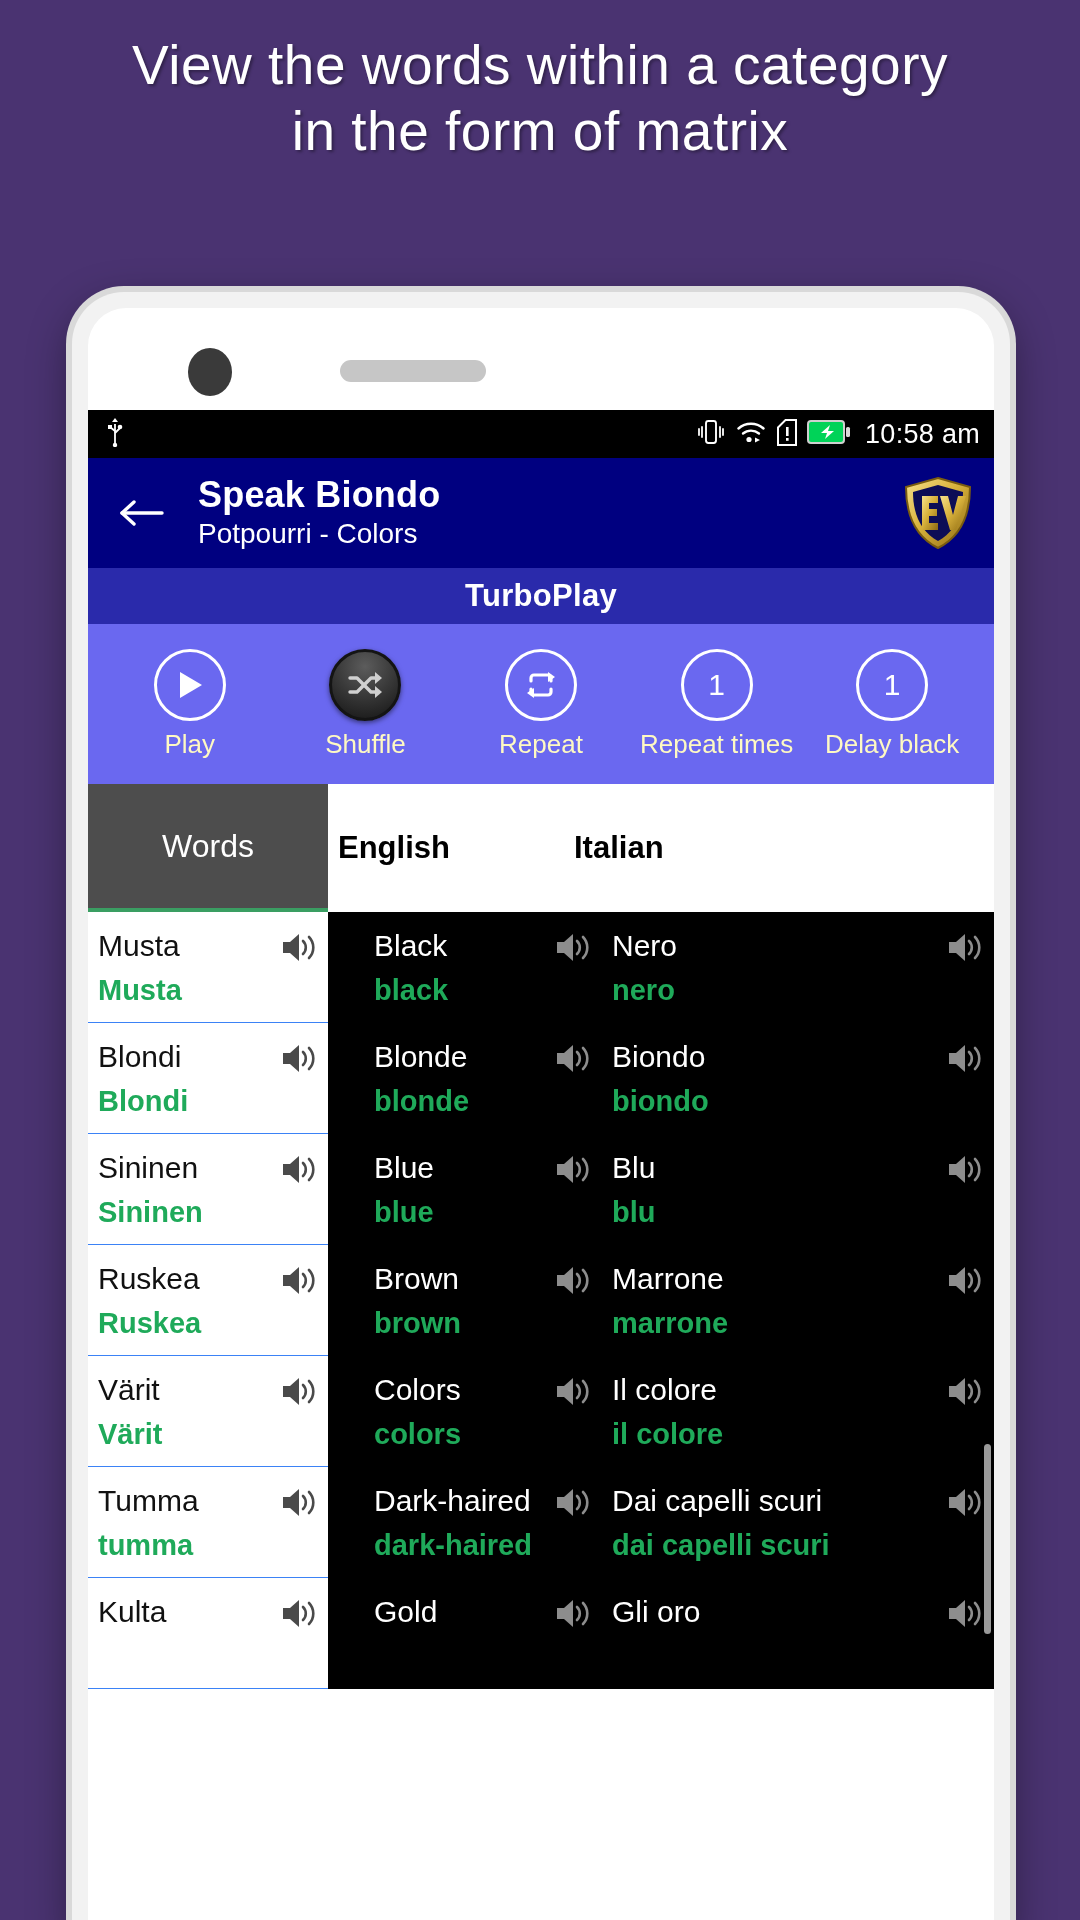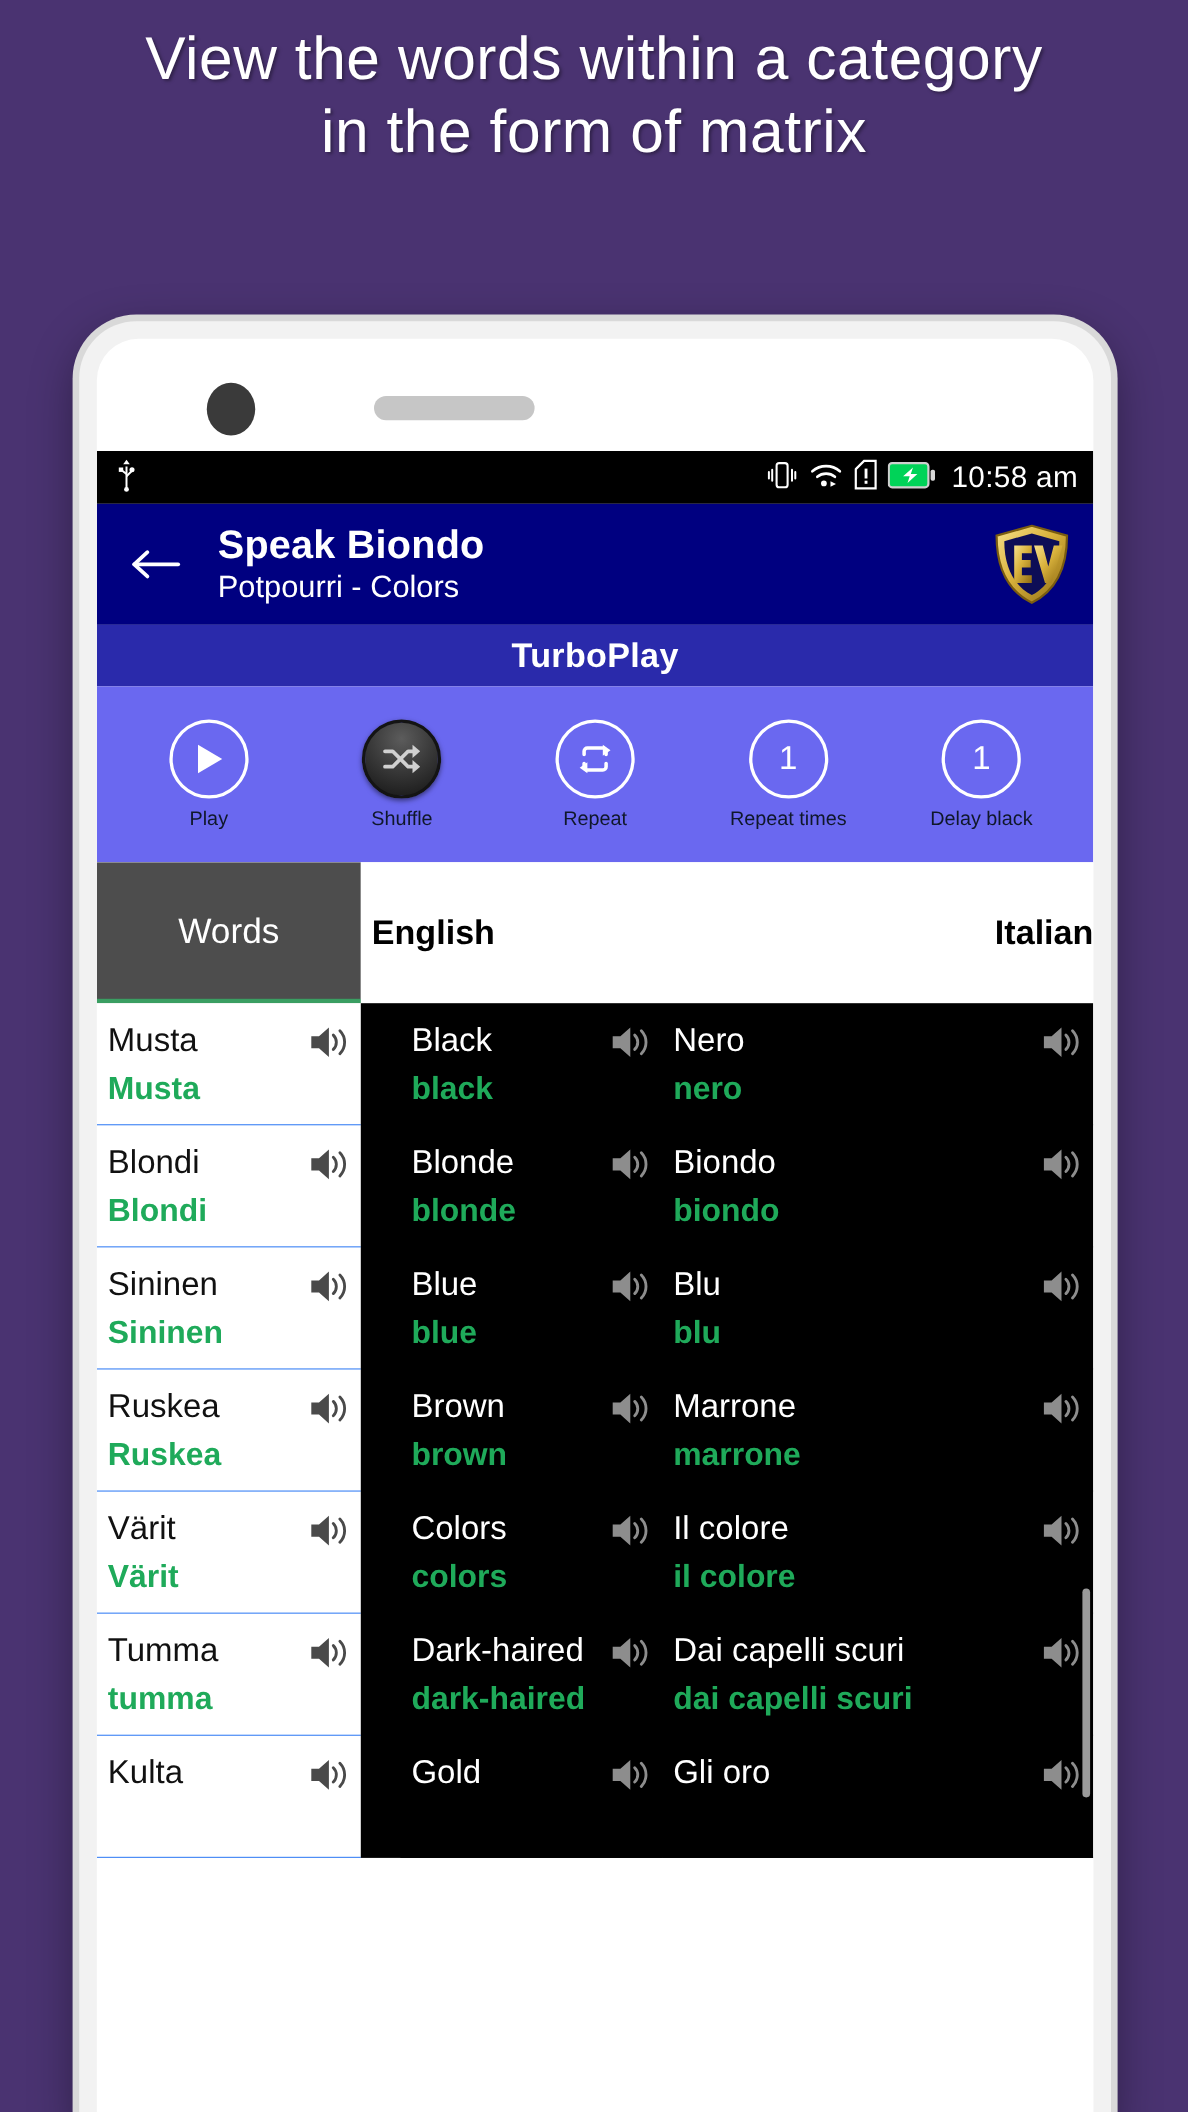--- a/index.html
+++ b/index.html
@@ -5,21 +5,21 @@
   * { margin:0; padding:0; box-sizing:border-box; }
   html,body { width:1080px; height:1920px; }
   body {
     background:#4a3371;
     font-family:"Liberation Sans", sans-serif;
     overflow:hidden;
     position:relative;
   }
   
   .promo {
-    position:absolute; top:20px; left:0; width:1080px;
+    position:absolute; top:32px; left:0; width:1080px;
     text-align:center;
     color:#ffffff;
     font-size:55px;
     line-height:1.2;
     font-weight:400;
     letter-spacing:0.5px;
     text-shadow:2px 2px 3px rgba(0,0,0,0.35);
     padding:0 130px;
   }
   .phone-shell {
@@ -94,33 +94,33 @@
     width:72px; height:72px; border-radius:50%;
     border:3px solid #ffffff;
     display:flex; align-items:center; justify-content:center;
     color:#ffffff; font-size:30px;
   }
   .ctl-circle.active {
     border:3px solid #141414;
     background:radial-gradient(circle at 50% 22%, #5c5c5c 0%, #3a3a3a 46%, #141414 100%);
     box-shadow:0 2px 5px rgba(0,0,0,0.5);
   }
-  .ctl-label { color:#0f172a; font-size:18px; white-space:nowrap; }
+  .ctl-label { color:#fef9c3; font-size:26px; white-space:nowrap; }
   
   .colheader { display:flex; height:128px; background:#ffffff; }
   .ch-words {
     width:240px; background:#4d4d4d; color:#ffffff;
     display:flex; align-items:center; justify-content:center;
     font-size:32px; font-weight:normal;
     border-bottom:4px solid #3a9e62;
   }
   .ch-rest { flex:1 1 auto; display:flex; align-items:center; background:#ffffff;}
   .ch-cell { font-size:31px; font-weight:bold; color:#000000; }
   .ch-en { width:238px; padding-left:10px; }
-  .ch-it { flex:1 1 auto; padding-left:8px;text-align:right; }
+  .ch-it { flex:1 1 auto; padding-left:8px; }
   
   .tablebody { display:flex; }
   .col-words { width:240px; background:#ffffff; }
   .col-rest  { flex:1 1 auto; background:#000000; display:flex; }
   .col-en { width:238px;margin-left:36px; }
   .col-it { flex:1 1 auto; }
   .cell {
     padding:16px 8px 14px 10px;
     border-bottom:1px solid #3b82f6;
     min-height:111px;

